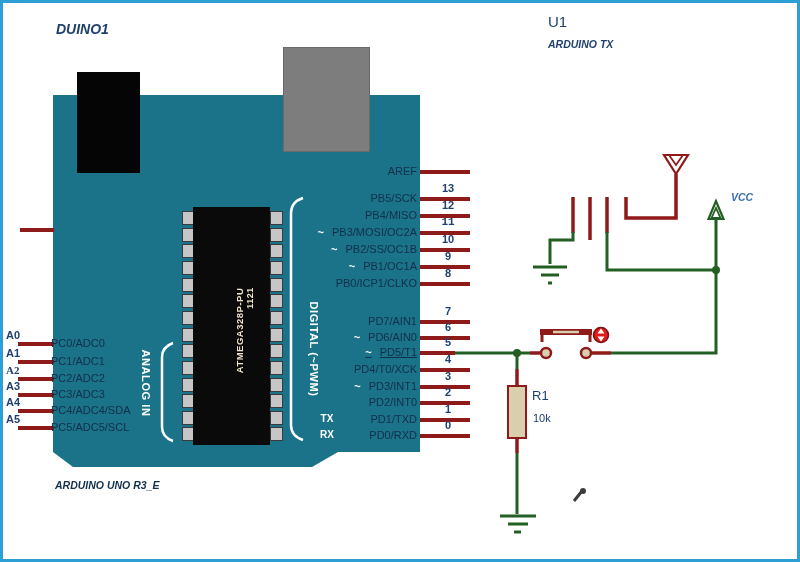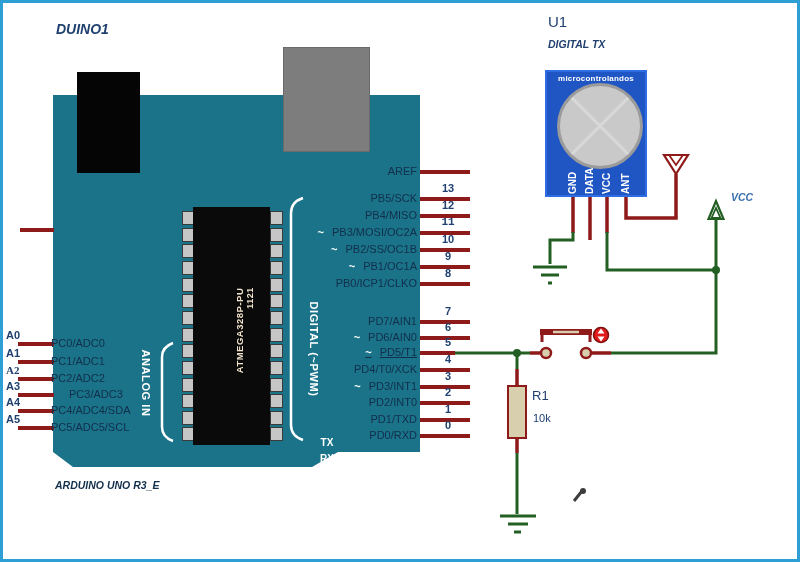--- a/index.html
+++ b/index.html
@@ -19,21 +19,21 @@
             transform:rotate(-90deg);text-align:center;z-index:4;white-space:nowrap;}
   .vtext{position:absolute;color:#fff;font-weight:700;letter-spacing:0.6px;text-align:center;
          transform:rotate(90deg);z-index:4;white-space:nowrap;font-size:11px;height:14px;line-height:14px;}
   .modpin{position:absolute;color:#fff;font-weight:700;font-size:10px;width:40px;height:12px;line-height:12px;
           transform:rotate(-90deg);text-align:left;z-index:6;white-space:nowrap;}
   .pin-bar{position:absolute;height:4px;background:var(--pin_red);z-index:4;}
   .pin-num{position:absolute;width:40px;text-align:center;font-weight:700;font-size:11px;color:var(--label_navy);z-index:6;}
   .pin-name-r{position:absolute;left:200px;width:217px;text-align:right;font-size:11px;color:var(--board_label);z-index:6;}
   .pin-name-l{position:absolute;left:51px;font-size:11px;color:var(--board_label);z-index:6;}
   .apin{position:absolute;left:6px;width:34px;font-weight:700;font-size:11px;color:var(--label_navy);z-index:6;}
-  .tag{position:absolute;left:314px;width:26px;text-align:center;color:#fff;font-weight:700;font-size:10px;z-index:6;margin-top:24px;}
+  .tag{position:absolute;left:314px;width:26px;text-align:center;color:#fff;font-weight:700;font-size:10px;z-index:6;}
   .tilde{color:#fff;font-weight:700;margin-right:8px;}
   #module-box{position:absolute;left:545px;top:70px;width:102px;height:127px;background:var(--module_blue);
               border:2px solid var(--module_border);box-sizing:border-box;z-index:2;}
   #module-circle{position:absolute;left:10px;top:11px;width:80px;height:80px;border-radius:50%;
                  border:3px solid #9b9b9b;
                  background:linear-gradient(45deg,transparent 48.5%,#d9d9d9 49%,#d9d9d9 51%,transparent 51.5%),
                             linear-gradient(-45deg,transparent 48.5%,#d9d9d9 49%,#d9d9d9 51%,transparent 51.5%),#c9c9c9;}
   #module-brand{position:absolute;left:0;top:2px;width:100%;text-align:center;color:#fff;
                 font-weight:700;font-size:8px;letter-spacing:0.2px;}
   #wires{position:absolute;left:0;top:0;z-index:5;}
@@ -60,25 +60,21 @@
 
   <div class="lbl bold" style="left:56px;top:22px;font-size:14px;color:var(--label_navy);">DUINO1</div>
   <div class="lbl bold onboard" style="left:55px;top:478px;font-size:10.5px;">ARDUINO UNO R3_E</div>
   <div class="lbl onboard" style="left:62px;top:223px;font-size:10.5px;">RESET</div>
   <div class="pin-bar" style="left:20px;top:228px;width:34px;"></div>
 
   <div class="vtext" style="left:249px;top:342px;width:130px;">DIGITAL (~PWM)</div>
   <div class="vtext" style="left:86px;top:376px;width:120px;">ANALOG IN</div>
 
   <div class="lbl" style="left:548px;top:15px;font-size:15px;color:var(--label_navy);">U1</div>
-  <div class="lbl bold" style="left:548px;top:37px;font-size:10.5px;color:var(--label_navy);">DIGITAL TX</div>
-  <div id="module-box">
-    <div id="module-brand">microcontrolandos</div>
-    <div id="module-circle"></div>
-  </div>
+  <div class="lbl bold" style="left:548px;top:37px;font-size:10.5px;color:var(--label_navy);">ARDUINO TX</div>
   <div class="modpin" style="left:553px;top:168px;">GND</div>
   <div class="modpin" style="left:570px;top:168px;">DATA</div>
   <div class="modpin" style="left:587px;top:168px;">VCC</div>
   <div class="modpin" style="left:606px;top:168px;">ANT</div>
 
   <div class="lbl" style="left:532px;top:389px;font-size:13px;color:var(--label_navy);">R1</div>
   <div class="lbl" style="left:533px;top:411px;font-size:11px;color:var(--label_navy);">10k</div>
 
   <div class="lbl bold" style="left:731px;top:190px;font-size:10.5px;color:var(--vcc_text);">VCC</div>
 
@@ -173,21 +169,21 @@
       <div class="apin" style="top:329px;">A0</div>
       <div class="pin-name-l" style="top:337px;">PC0/ADC0</div>
       <div class="pin-bar" style="left:18px;top:360px;width:36px;"></div>
       <div class="apin" style="top:347px;">A1</div>
       <div class="pin-name-l" style="top:355px;">PC1/ADC1</div>
       <div class="pin-bar" style="left:18px;top:377px;width:36px;"></div>
       <div class="apin" style="top:364px;font-family:Liberation Serif, serif;">A2</div>
       <div class="pin-name-l" style="top:372px;">PC2/ADC2</div>
       <div class="pin-bar" style="left:18px;top:393px;width:36px;"></div>
       <div class="apin" style="top:380px;">A3</div>
-      <div class="pin-name-l" style="top:388px;margin-left:18px;">PC3/ADC3</div>
+      <div class="pin-name-l" style="top:388px;">PC3/ADC3</div>
       <div class="pin-bar" style="left:18px;top:409px;width:36px;"></div>
       <div class="apin" style="top:396px;">A4</div>
       <div class="pin-name-l" style="top:404px;">PC4/ADC4/SDA</div>
       <div class="pin-bar" style="left:18px;top:426px;width:36px;"></div>
       <div class="apin" style="top:413px;">A5</div>
       <div class="pin-name-l" style="top:421px;">PC5/ADC5/SCL</div>
       <div class="chip-pin" style="left:182px;top:211px;"></div>
       <div class="chip-pin" style="left:270px;top:211px;"></div>
       <div class="chip-pin" style="left:182px;top:228px;"></div>
       <div class="chip-pin" style="left:270px;top:228px;"></div>

